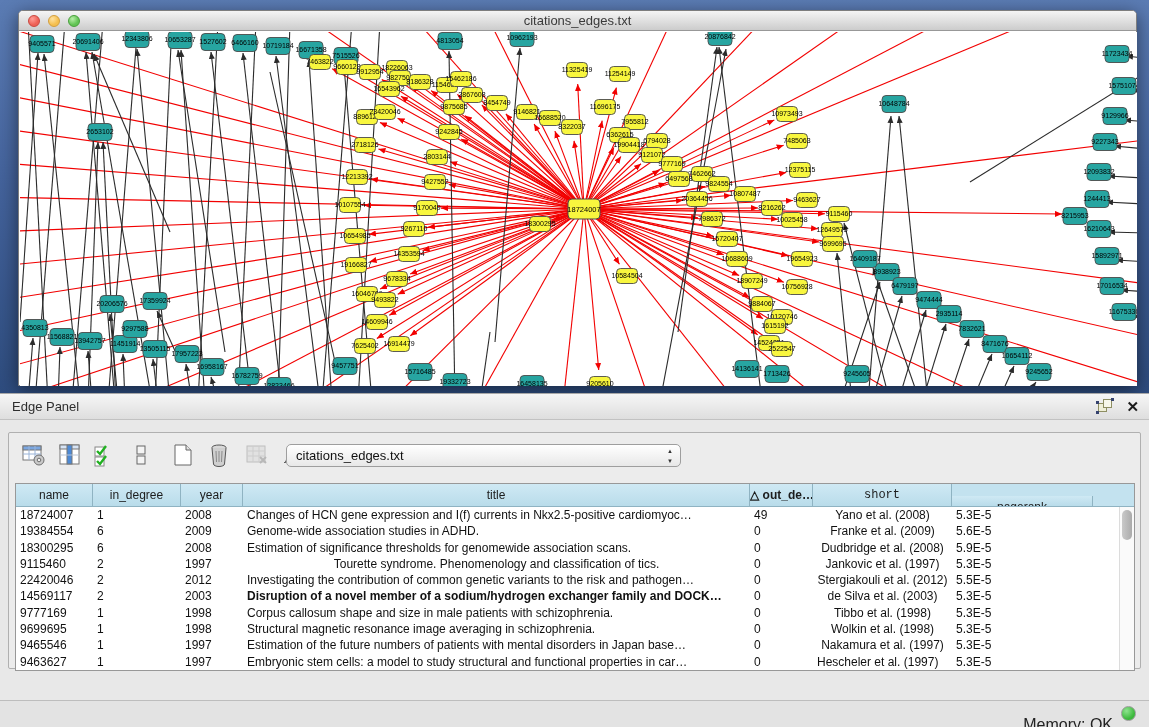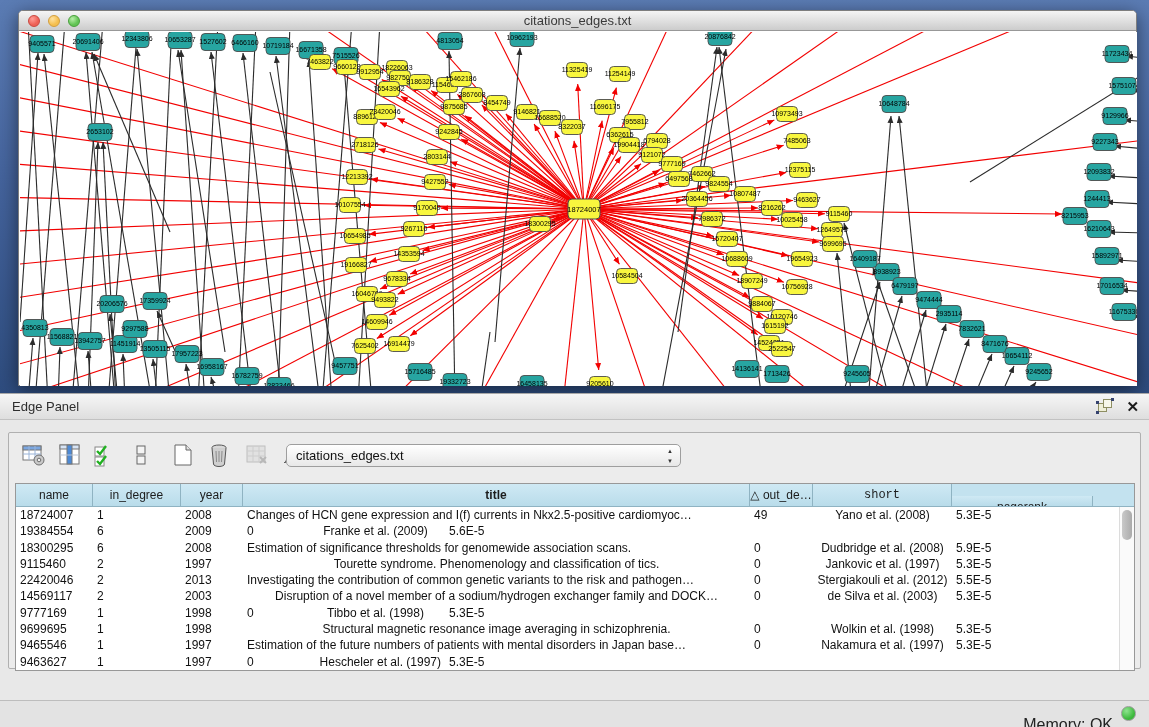--- a/index.html
+++ b/index.html
@@ -617,39 +617,40 @@
     <div class="combo">
       <span>citations_edges.txt</span>
       <span class="stepper">▲<br>▼</span>
     </div>
 
     <div class="dtable">
       <div class="thead" id="thead">
           <div class="th" style="width: 77px;">name</div>
           <div class="th" style="width: 88px;">in_degree</div>
           <div class="th" style="width: 62px;">year</div>
-          <div class="th" style="width: 507px; font-weight: bold;">title</div>
-          <div class="th" style="width: 63px;">△ out_de…</div>
+          <div class="th" style="width: 507px;">title</div>
+          <div class="th" style="width: 63px; font-weight: bold;">△ out_de…</div>
           <div class="th" style="width: 139px; font-family: Liberation Mono, monospace;">short</div>
           <div class="th" style="width: 141px; margin-top: 12px;">pagerank</div>
         </div>
       <div class="tbody" id="tbody">
           <div class="tr">
             <div class="td" style="width: 77px; text-align: left;">18724007</div>
             <div class="td" style="width: 88px; text-align: left;">1</div>
             <div class="td" style="width: 62px; text-align: left;">2008</div>
             <div class="td" style="width: 507px; text-align: left;">Changes of HCN gene expression and I(f) currents in Nkx2.5-positive cardiomyoc…</div>
             <div class="td" style="width: 63px; text-align: left;">49</div>
             <div class="td" style="width: 139px; text-align: center;">Yano et al. (2008)</div>
             <div class="td" style="width: 141px; text-align: left;">5.3E-5</div>
           </div>
           <div class="tr">
             <div class="td" style="width: 77px; text-align: left;">19384554</div>
             <div class="td" style="width: 88px; text-align: left;">6</div>
             <div class="td" style="width: 62px; text-align: left;">2009</div>
+            <div class="td" style="width: 507px; text-align: left;">Genome-wide association studies in ADHD.</div>
             <div class="td" style="width: 63px; text-align: left;">0</div>
             <div class="td" style="width: 139px; text-align: center;">Franke et al. (2009)</div>
             <div class="td" style="width: 141px; text-align: left;">5.6E-5</div>
           </div>
           <div class="tr">
             <div class="td" style="width: 77px; text-align: left;">18300295</div>
             <div class="td" style="width: 88px; text-align: left;">6</div>
             <div class="td" style="width: 62px; text-align: left;">2008</div>
             <div class="td" style="width: 507px; text-align: left;">Estimation of significance thresholds for genomewide association scans.</div>
             <div class="td" style="width: 63px; text-align: left;">0</div>
@@ -661,67 +662,69 @@
             <div class="td" style="width: 88px; text-align: left;">2</div>
             <div class="td" style="width: 62px; text-align: left;">1997</div>
             <div class="td" style="width: 507px; text-align: center;">Tourette syndrome. Phenomenology and classification of tics.</div>
             <div class="td" style="width: 63px; text-align: left;">0</div>
             <div class="td" style="width: 139px; text-align: center;">Jankovic et al. (1997)</div>
             <div class="td" style="width: 141px; text-align: left;">5.3E-5</div>
           </div>
           <div class="tr">
             <div class="td" style="width: 77px; text-align: left;">22420046</div>
             <div class="td" style="width: 88px; text-align: left;">2</div>
-            <div class="td" style="width: 62px; text-align: left;">2013</div>
+            <div class="td" style="width: 62px; text-align: left;">2012</div>
             <div class="td" style="width: 507px; text-align: left;">Investigating the contribution of common genetic variants to the risk and pathogen…</div>
             <div class="td" style="width: 63px; text-align: left;">0</div>
             <div class="td" style="width: 139px; text-align: center;">Stergiakouli et al. (2012)</div>
             <div class="td" style="width: 141px; text-align: left;">5.5E-5</div>
           </div>
           <div class="tr">
             <div class="td" style="width: 77px; text-align: left;">14569117</div>
             <div class="td" style="width: 88px; text-align: left;">2</div>
             <div class="td" style="width: 62px; text-align: left;">2003</div>
-            <div class="td" style="width: 507px; text-align: center;">Disruption of a novel member of a sodium/hydrogen exchanger family and DOCK…</div>
+            <div class="td" style="width: 507px; text-align: left; font-weight: bold;">Disruption of a novel member of a sodium/hydrogen exchanger family and DOCK…</div>
             <div class="td" style="width: 63px; text-align: left;">0</div>
             <div class="td" style="width: 139px; text-align: center;">de Silva et al. (2003)</div>
             <div class="td" style="width: 141px; text-align: left;">5.3E-5</div>
           </div>
           <div class="tr">
             <div class="td" style="width: 77px; text-align: left;">9777169</div>
             <div class="td" style="width: 88px; text-align: left;">1</div>
             <div class="td" style="width: 62px; text-align: left;">1998</div>
+            <div class="td" style="width: 507px; text-align: left;">Corpus callosum shape and size in male patients with schizophrenia.</div>
             <div class="td" style="width: 63px; text-align: left;">0</div>
             <div class="td" style="width: 139px; text-align: center;">Tibbo et al. (1998)</div>
             <div class="td" style="width: 141px; text-align: left;">5.3E-5</div>
           </div>
           <div class="tr">
             <div class="td" style="width: 77px; text-align: left;">9699695</div>
             <div class="td" style="width: 88px; text-align: left;">1</div>
             <div class="td" style="width: 62px; text-align: left;">1998</div>
-            <div class="td" style="width: 507px; text-align: center;">Structural magnetic resonance image averaging in schizophrenia.</div>
+            <div class="td" style="width: 507px; text-align: left;">Structural magnetic resonance image averaging in schizophrenia.</div>
             <div class="td" style="width: 63px; text-align: left;">0</div>
             <div class="td" style="width: 139px; text-align: center;">Wolkin et al. (1998)</div>
             <div class="td" style="width: 141px; text-align: left;">5.3E-5</div>
           </div>
           <div class="tr">
             <div class="td" style="width: 77px; text-align: left;">9465546</div>
             <div class="td" style="width: 88px; text-align: left;">1</div>
             <div class="td" style="width: 62px; text-align: left;">1997</div>
             <div class="td" style="width: 507px; text-align: left;">Estimation of the future numbers of patients with mental disorders in Japan base…</div>
             <div class="td" style="width: 63px; text-align: left;">0</div>
             <div class="td" style="width: 139px; text-align: center;">Nakamura et al. (1997)</div>
             <div class="td" style="width: 141px; text-align: left;">5.3E-5</div>
           </div>
           <div class="tr">
             <div class="td" style="width: 77px; text-align: left;">9463627</div>
             <div class="td" style="width: 88px; text-align: left;">1</div>
             <div class="td" style="width: 62px; text-align: left;">1997</div>
-            <div class="td" style="width: 63px; text-align: left;">0</div>
-            <div class="td" style="width: 139px; text-align: right;">Hescheler et al. (1997)</div>
+            <div class="td" style="width: 507px; text-align: left;">Embryonic stem cells: a model to study structural and functional properties in car…</div>
+            <div class="td" style="width: 63px; text-align: left;">0</div>
+            <div class="td" style="width: 139px; text-align: left;">Hescheler et al. (1997)</div>
             <div class="td" style="width: 141px; text-align: left;">5.3E-5</div>
           </div>
         </div>
       <div class="vscroll">
         <div class="vthumb"></div>
       </div>
     </div>
 
     <div class="seg-tabs" id="segtabs">
         <div class="seg sel">Node Table</div>

